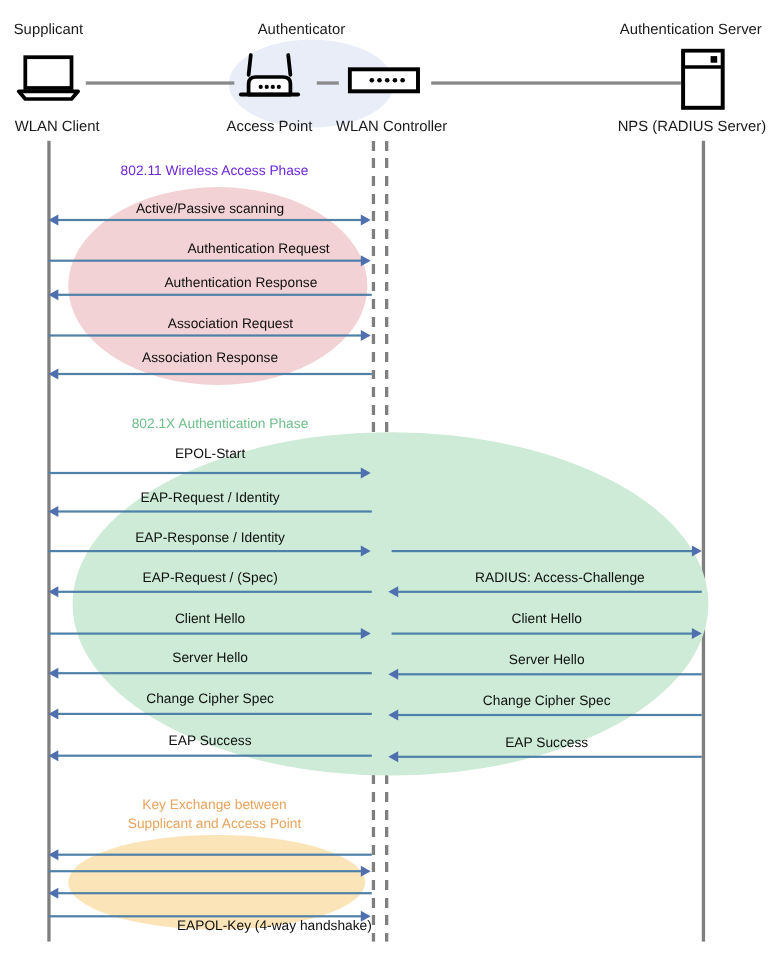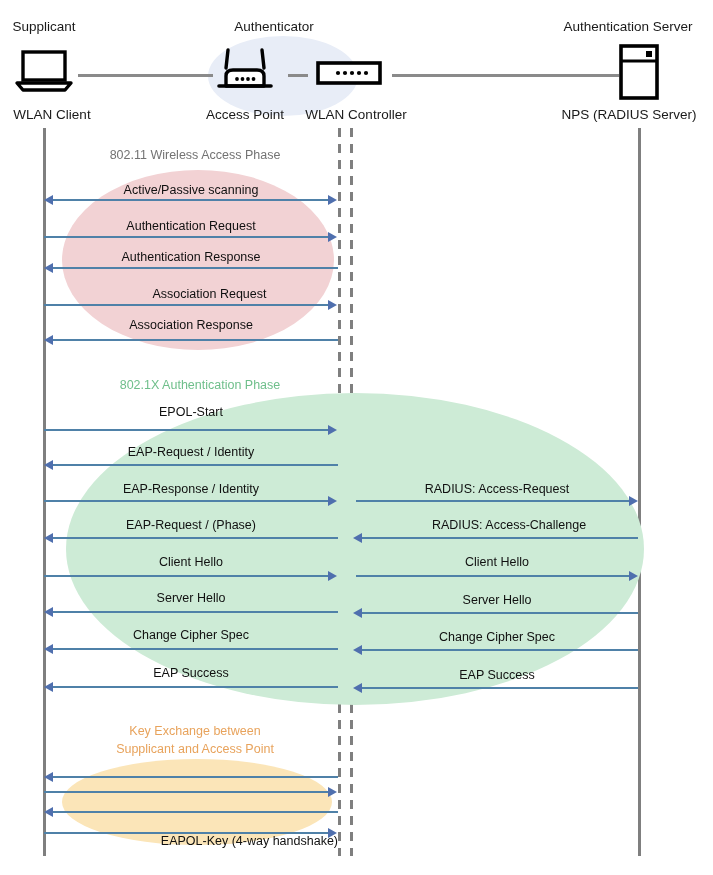--- a/index.html
+++ b/index.html
@@ -88,32 +88,32 @@
 
   <div class="abs lifeline" style="left:43px;top:128px;height:728px;"></div>
   <div class="abs lifeline-dash" style="left:338px;top:128px;height:728px;"></div>
   <div class="abs lifeline-dash" style="left:350px;top:128px;height:728px;"></div>
   <div class="abs lifeline" style="left:638px;top:128px;height:728px;"></div>
 
   <div class="abs ellipse" style="left:62px;top:170px;width:272px;height:180px;background:#f2d2d4;"></div>
   <div class="abs ellipse" style="left:66px;top:393px;width:578px;height:312px;background:#cdebd6;"></div>
   <div class="abs ellipse" style="left:62px;top:759px;width:270px;height:86px;background:#fbe5b8;"></div>
 
-  <div class="abs phase-title" style="left:85px;top:146px;width:220px;color:#737373;">802.11 Wireless Access Phase</div>
+  <div class="abs phase-title" style="left:85px;top:146px;width:220px;color:#6d28d9;">802.11 Wireless Access Phase</div>
 
   <div class="abs msg-label" style="left:44px;top:183px;width:294px;">Active/Passive scanning</div>
   <div class="abs msg-line" style="left:50px;top:199px;width:285px;"></div>
   <div class="abs arrowhead arrow-left" style="left:44px;top:195px;"></div>
   <div class="abs arrowhead arrow-right" style="left:328px;top:195px;"></div>
 
-  <div class="abs msg-label" style="left:44px;top:219px;width:294px;">Authentication Request</div>
+  <div class="abs msg-label" style="left:44px;top:219px;width:294px;padding-left:44px;">Authentication Request</div>
   <div class="abs msg-line" style="left:44px;top:236px;width:291px;"></div>
   <div class="abs arrowhead arrow-right" style="left:328px;top:232px;"></div>
 
-  <div class="abs msg-label" style="left:44px;top:250px;width:294px;">Authentication Response</div>
+  <div class="abs msg-label" style="left:44px;top:250px;width:294px;padding-left:28px;">Authentication Response</div>
   <div class="abs msg-line" style="left:50px;top:267px;width:288px;"></div>
   <div class="abs arrowhead arrow-left" style="left:44px;top:263px;"></div>
 
   <div class="abs msg-label" style="left:44px;top:287px;width:331px;">Association Request</div>
   <div class="abs msg-line" style="left:44px;top:304px;width:291px;"></div>
   <div class="abs arrowhead arrow-right" style="left:328px;top:300px;"></div>
 
   <div class="abs msg-label" style="left:44px;top:318px;width:294px;">Association Response</div>
   <div class="abs msg-line" style="left:50px;top:339px;width:288px;"></div>
   <div class="abs arrowhead arrow-left" style="left:44px;top:335px;"></div>
@@ -124,25 +124,24 @@
   <div class="abs msg-line" style="left:44px;top:429px;width:291px;"></div>
   <div class="abs arrowhead arrow-right" style="left:328px;top:425px;"></div>
 
   <div class="abs msg-label" style="left:44px;top:445px;width:294px;">EAP-Request / Identity</div>
   <div class="abs msg-line" style="left:50px;top:464px;width:288px;"></div>
   <div class="abs arrowhead arrow-left" style="left:44px;top:460px;"></div>
 
   <div class="abs msg-label" style="left:44px;top:482px;width:294px;">EAP-Response / Identity</div>
   <div class="abs msg-line" style="left:44px;top:500px;width:291px;"></div>
   <div class="abs arrowhead arrow-right" style="left:328px;top:496px;"></div>
-  <div class="abs msg-label" style="left:356px;top:482px;width:282px;">RADIUS: Access-Request</div>
   <div class="abs msg-line" style="left:356px;top:500px;width:275px;"></div>
   <div class="abs arrowhead arrow-right" style="left:629px;top:496px;"></div>
 
-  <div class="abs msg-label" style="left:44px;top:518px;width:294px;">EAP-Request / (Phase)</div>
+  <div class="abs msg-label" style="left:44px;top:518px;width:294px;">EAP-Request / (Spec)</div>
   <div class="abs msg-line" style="left:50px;top:537px;width:288px;"></div>
   <div class="abs arrowhead arrow-left" style="left:44px;top:533px;"></div>
   <div class="abs msg-label" style="left:368px;top:518px;width:282px;">RADIUS: Access-Challenge</div>
   <div class="abs msg-line" style="left:360px;top:537px;width:278px;"></div>
   <div class="abs arrowhead arrow-left" style="left:353px;top:533px;"></div>
 
   <div class="abs msg-label" style="left:44px;top:555px;width:294px;">Client Hello</div>
   <div class="abs msg-line" style="left:44px;top:575px;width:291px;"></div>
   <div class="abs arrowhead arrow-right" style="left:328px;top:571px;"></div>
   <div class="abs msg-label" style="left:356px;top:555px;width:282px;">Client Hello</div>

